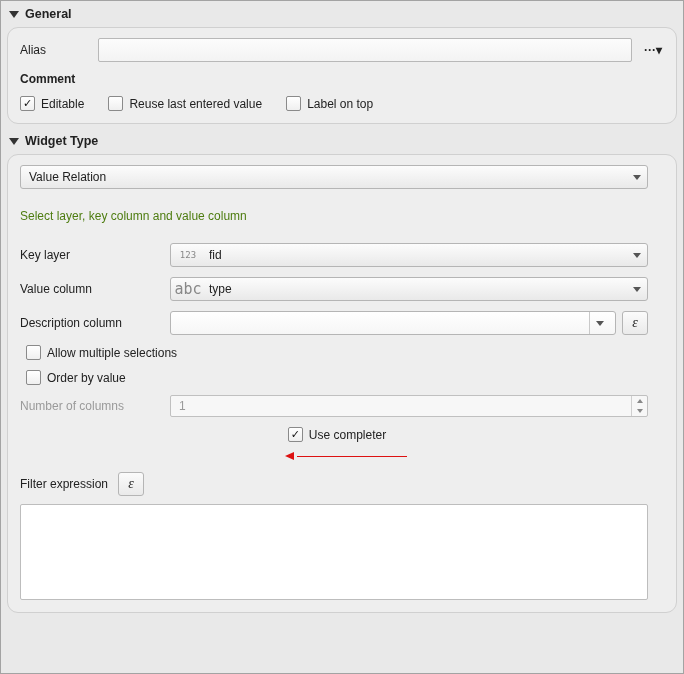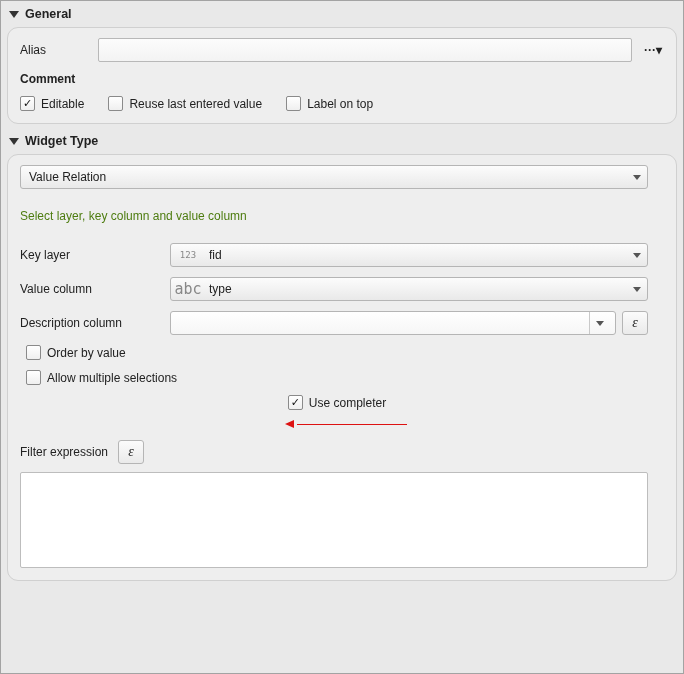--- a/index.html
+++ b/index.html
@@ -229,30 +229,44 @@
           <span class="caret-box">
               <span class="caret"></span>
             </span>
         </div>
         <div class="epsilon-btn">ε</div>
       </div>
 
       <div class="option-line">
         <span class="chk">
           <span class="chkbox"></span>
+          <span>Allow multiple selections</span>
+        </span>
+      </div>
+      <div class="option-line">
+        <span class="chk">
+          <span class="chkbox"></span>
           <span>Order by value</span>
         </span>
       </div>
-      <div class="option-line">
-        <span class="chk">
-          <span class="chkbox"></span>
-          <span>Allow multiple selections</span>
-        </span>
-      </div>
-
+
+      <div class="form-row" style="margin-top:2px;">
+        <span class="form-label muted" style="width:150px;">Number of columns</span>
+        <div class="spinner">
+          <span>1</span>
+          <div class="spin-btns">
+            <div>
+                <span class="tri-up"></span>
+              </div>
+            <div>
+                <span class="tri-dn"></span>
+              </div>
+          </div>
+        </div>
+      </div>
 
       <div class="option-line" style="margin-top:6px;flex-direction:column;">
         <span class="chk">
           <span class="chkbox checked"></span>
           <span>Use completer</span>
         </span>
         <span class="arrow-annot">
           <span class="line"></span>
             <span class="head"></span>
         </span>

